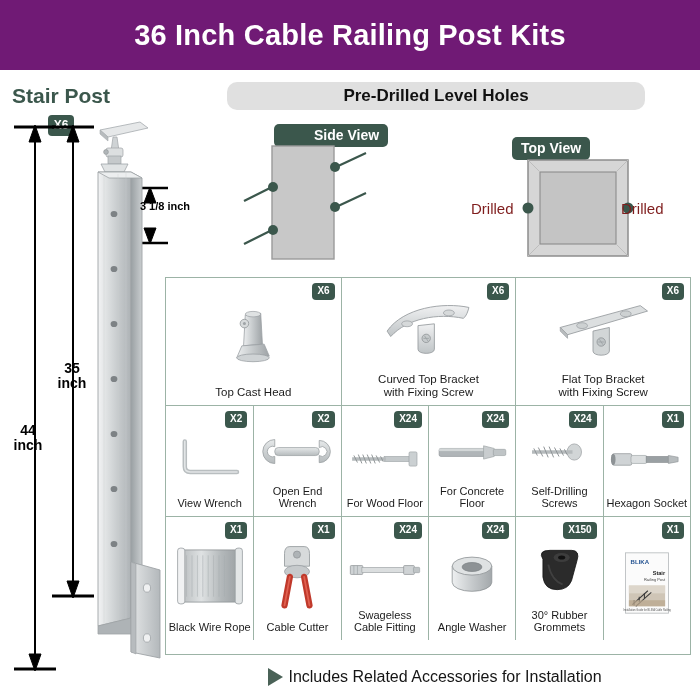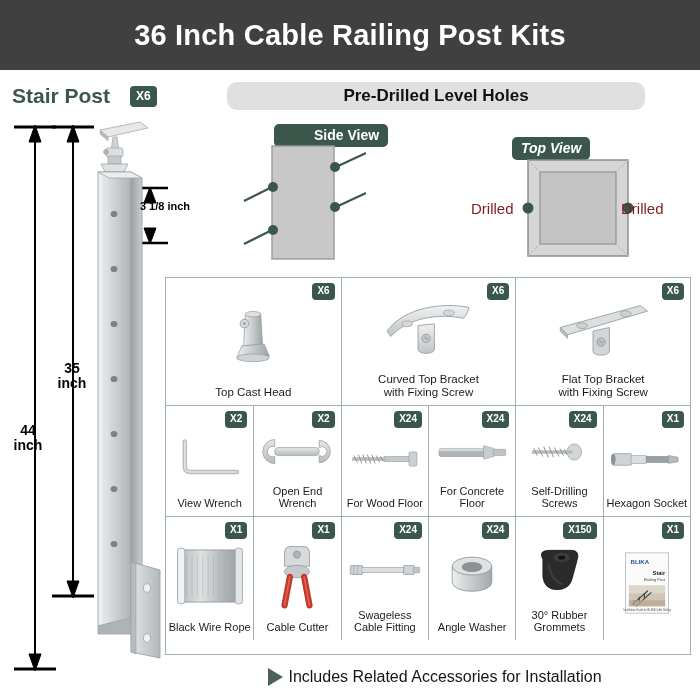--- a/index.html
+++ b/index.html
@@ -7,31 +7,31 @@
   body{
     width:700px;height:700px;overflow:hidden;background:#ffffff;
     font-family:"Liberation Sans","DejaVu Sans",sans-serif;
     -webkit-font-smoothing:antialiased;
   }
   #page{position:relative;width:700px;height:700px;}
 
   
   .header-bar{
     position:absolute;left:0;top:0;width:700px;height:70px;
-    background:#404040;display:flex;align-items:center;justify-content:center;
+    background:#701a75;display:flex;align-items:center;justify-content:center;
   }
   .header-title{
     color:#ffffff;font-size:29px;font-weight:bold;letter-spacing:.2px;
     white-space:nowrap;
   }
 
   
   .stair-label{
     position:absolute;left:12px;top:84px;
-    display:flex;align-items:center;gap:20px;
+    display:flex;align-items:center;gap:7px;flex-direction:column;
   }
   .stair-label-text{
     color:#3b574c;font-size:21px;font-weight:bold;white-space:nowrap;
   }
   .qty-badge{
     background:#3b574c;color:#fff;border-radius:4px;
     font-size:12px;font-weight:bold;line-height:1;
     padding:4px 6px 5px 6px;display:inline-block;white-space:nowrap;
   }
 
@@ -42,21 +42,21 @@
     display:flex;align-items:center;justify-content:center;
   }
   .banner-text{font-size:17px;font-weight:bold;color:#111;white-space:nowrap;}
 
   
   .pill{
     position:absolute;background:#3b574c;color:#fff;border-radius:5px;
     font-size:14px;font-weight:bold;padding:3px 9px 4px 9px;white-space:nowrap;
   }
   #pill-side{left:274px;top:124px;padding-left:40px;}
-  #pill-top{left:512px;top:137px;font-style:italic;}
+  #pill-top{left:512px;top:137px;}
 
   
   #sideview{position:absolute;left:236px;top:140px;width:140px;height:125px;}
   #topview{position:absolute;left:470px;top:155px;width:225px;height:110px;}
 
   .drilled-label{
     position:absolute;font-size:15px;color:#7f1d1d;white-space:nowrap;
   }
   #drilled-left{left:471px;top:200px;}
   #drilled-right{left:621px;top:200px;}

